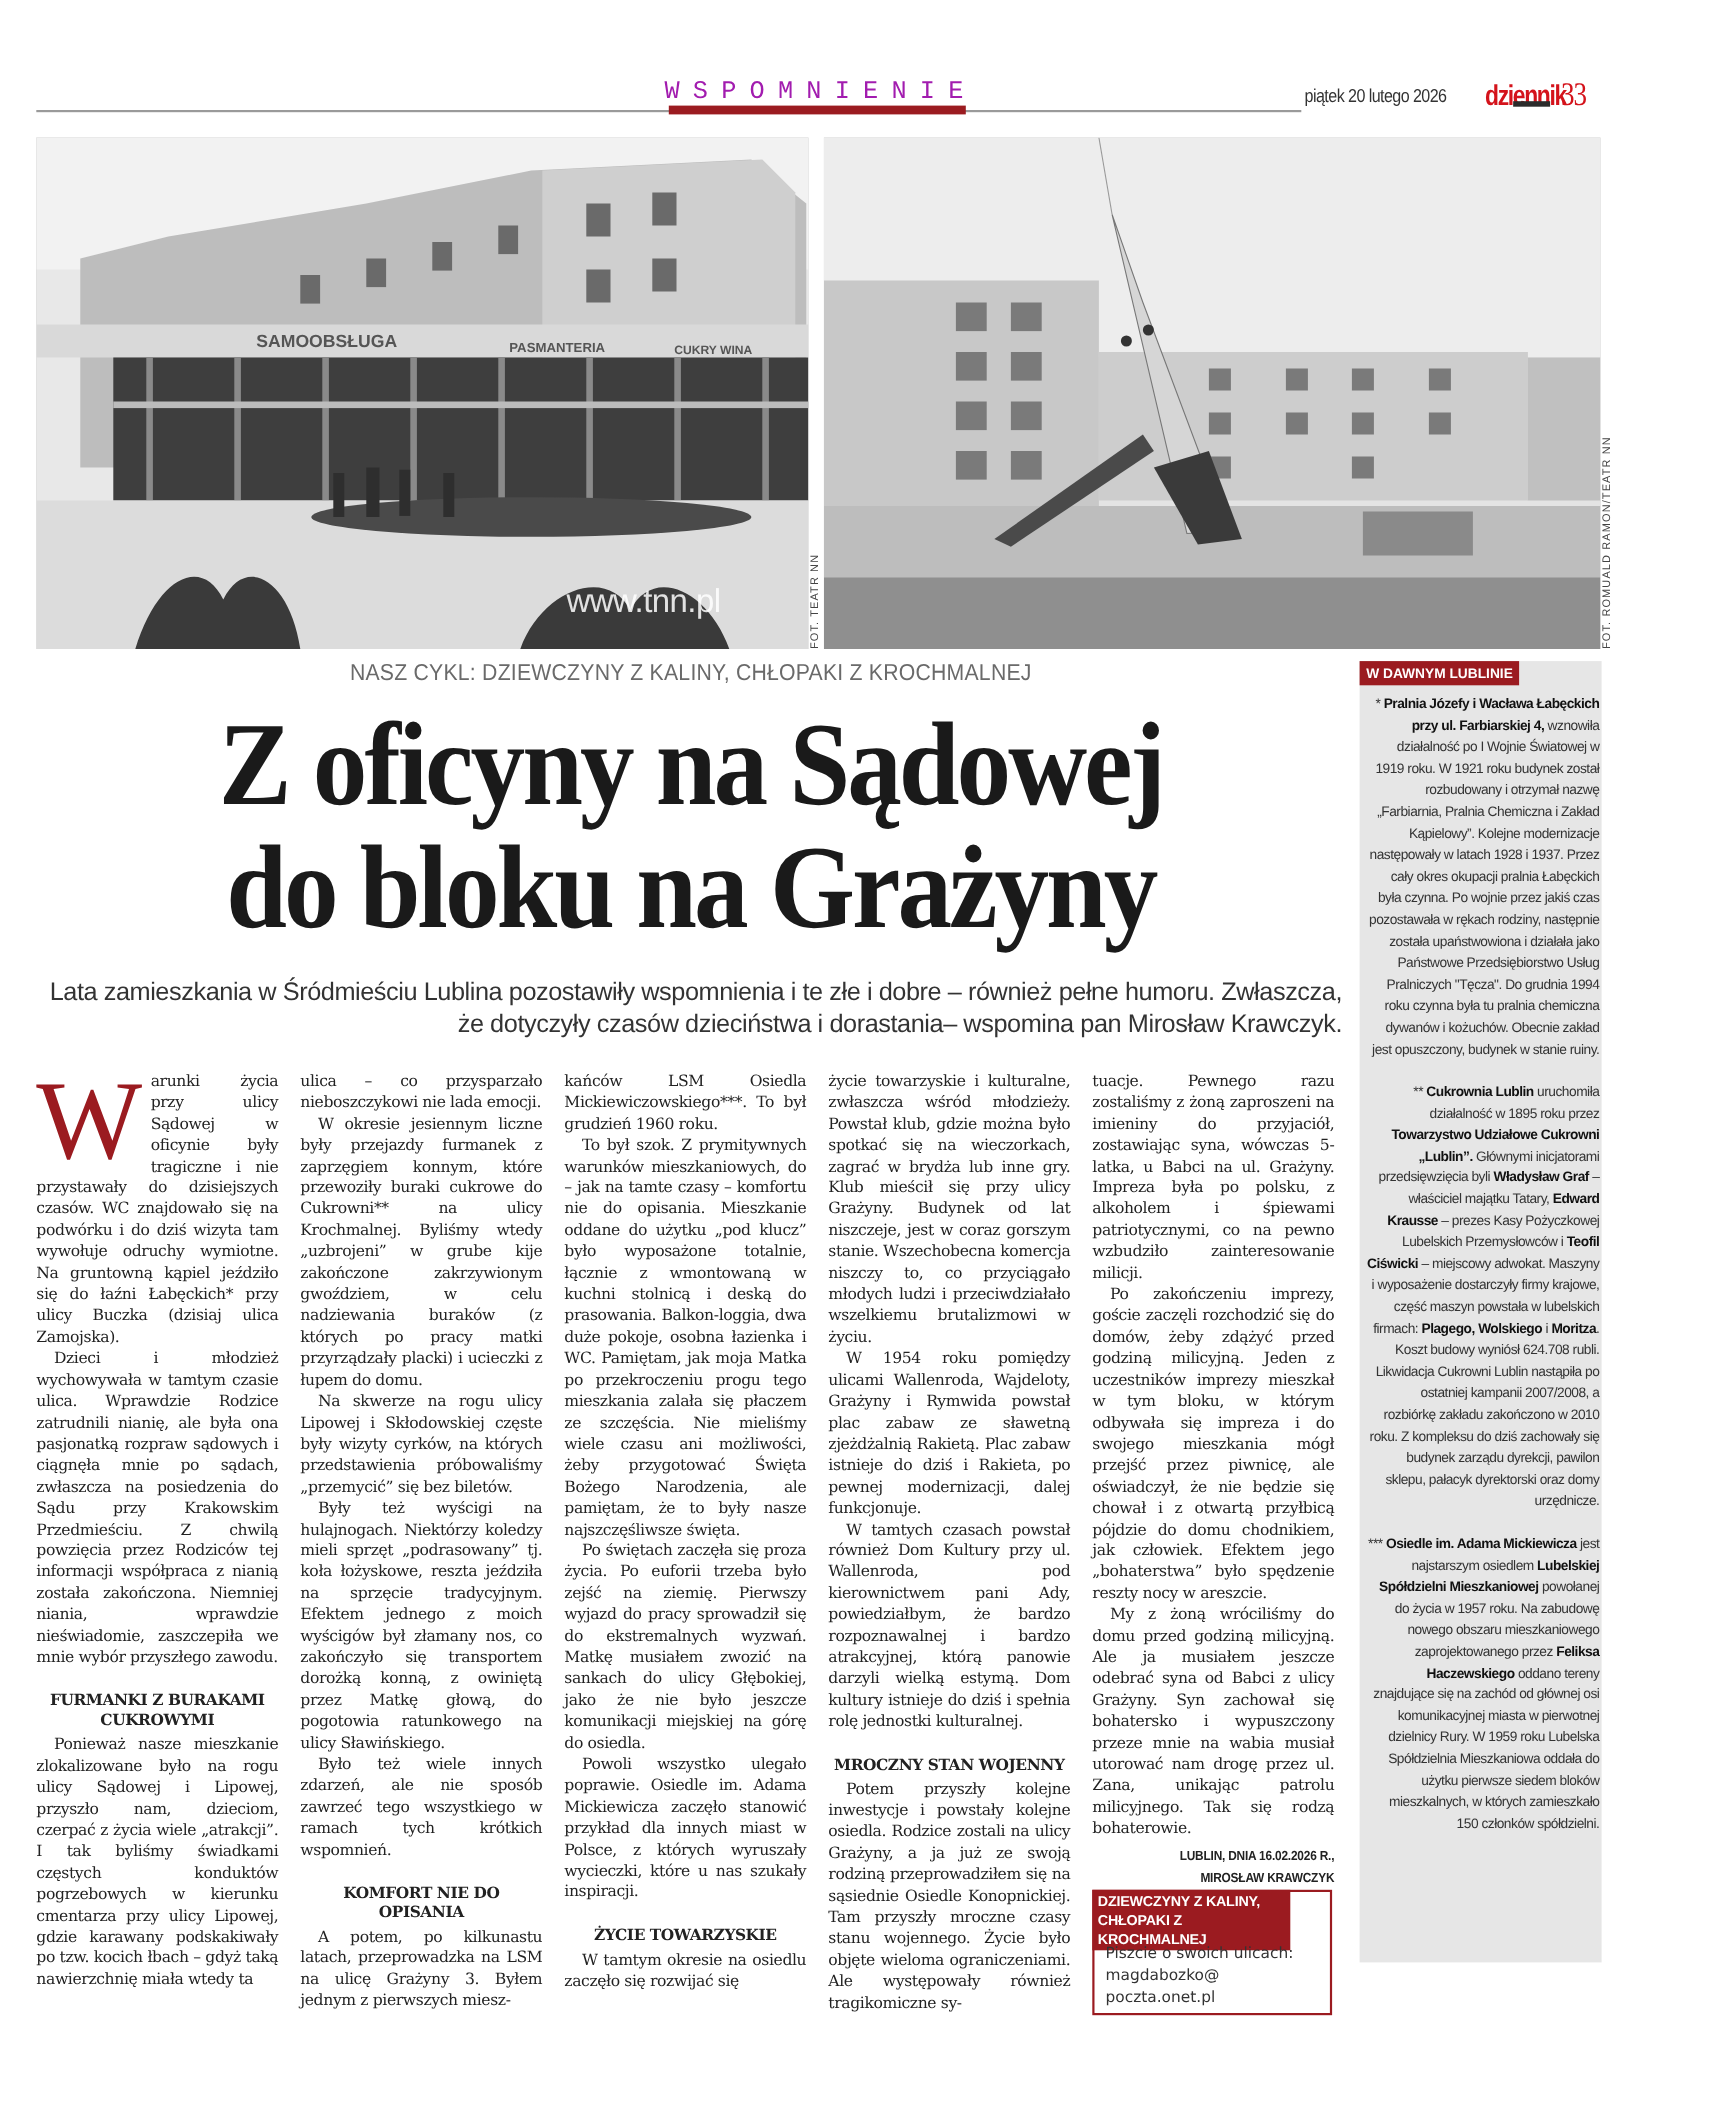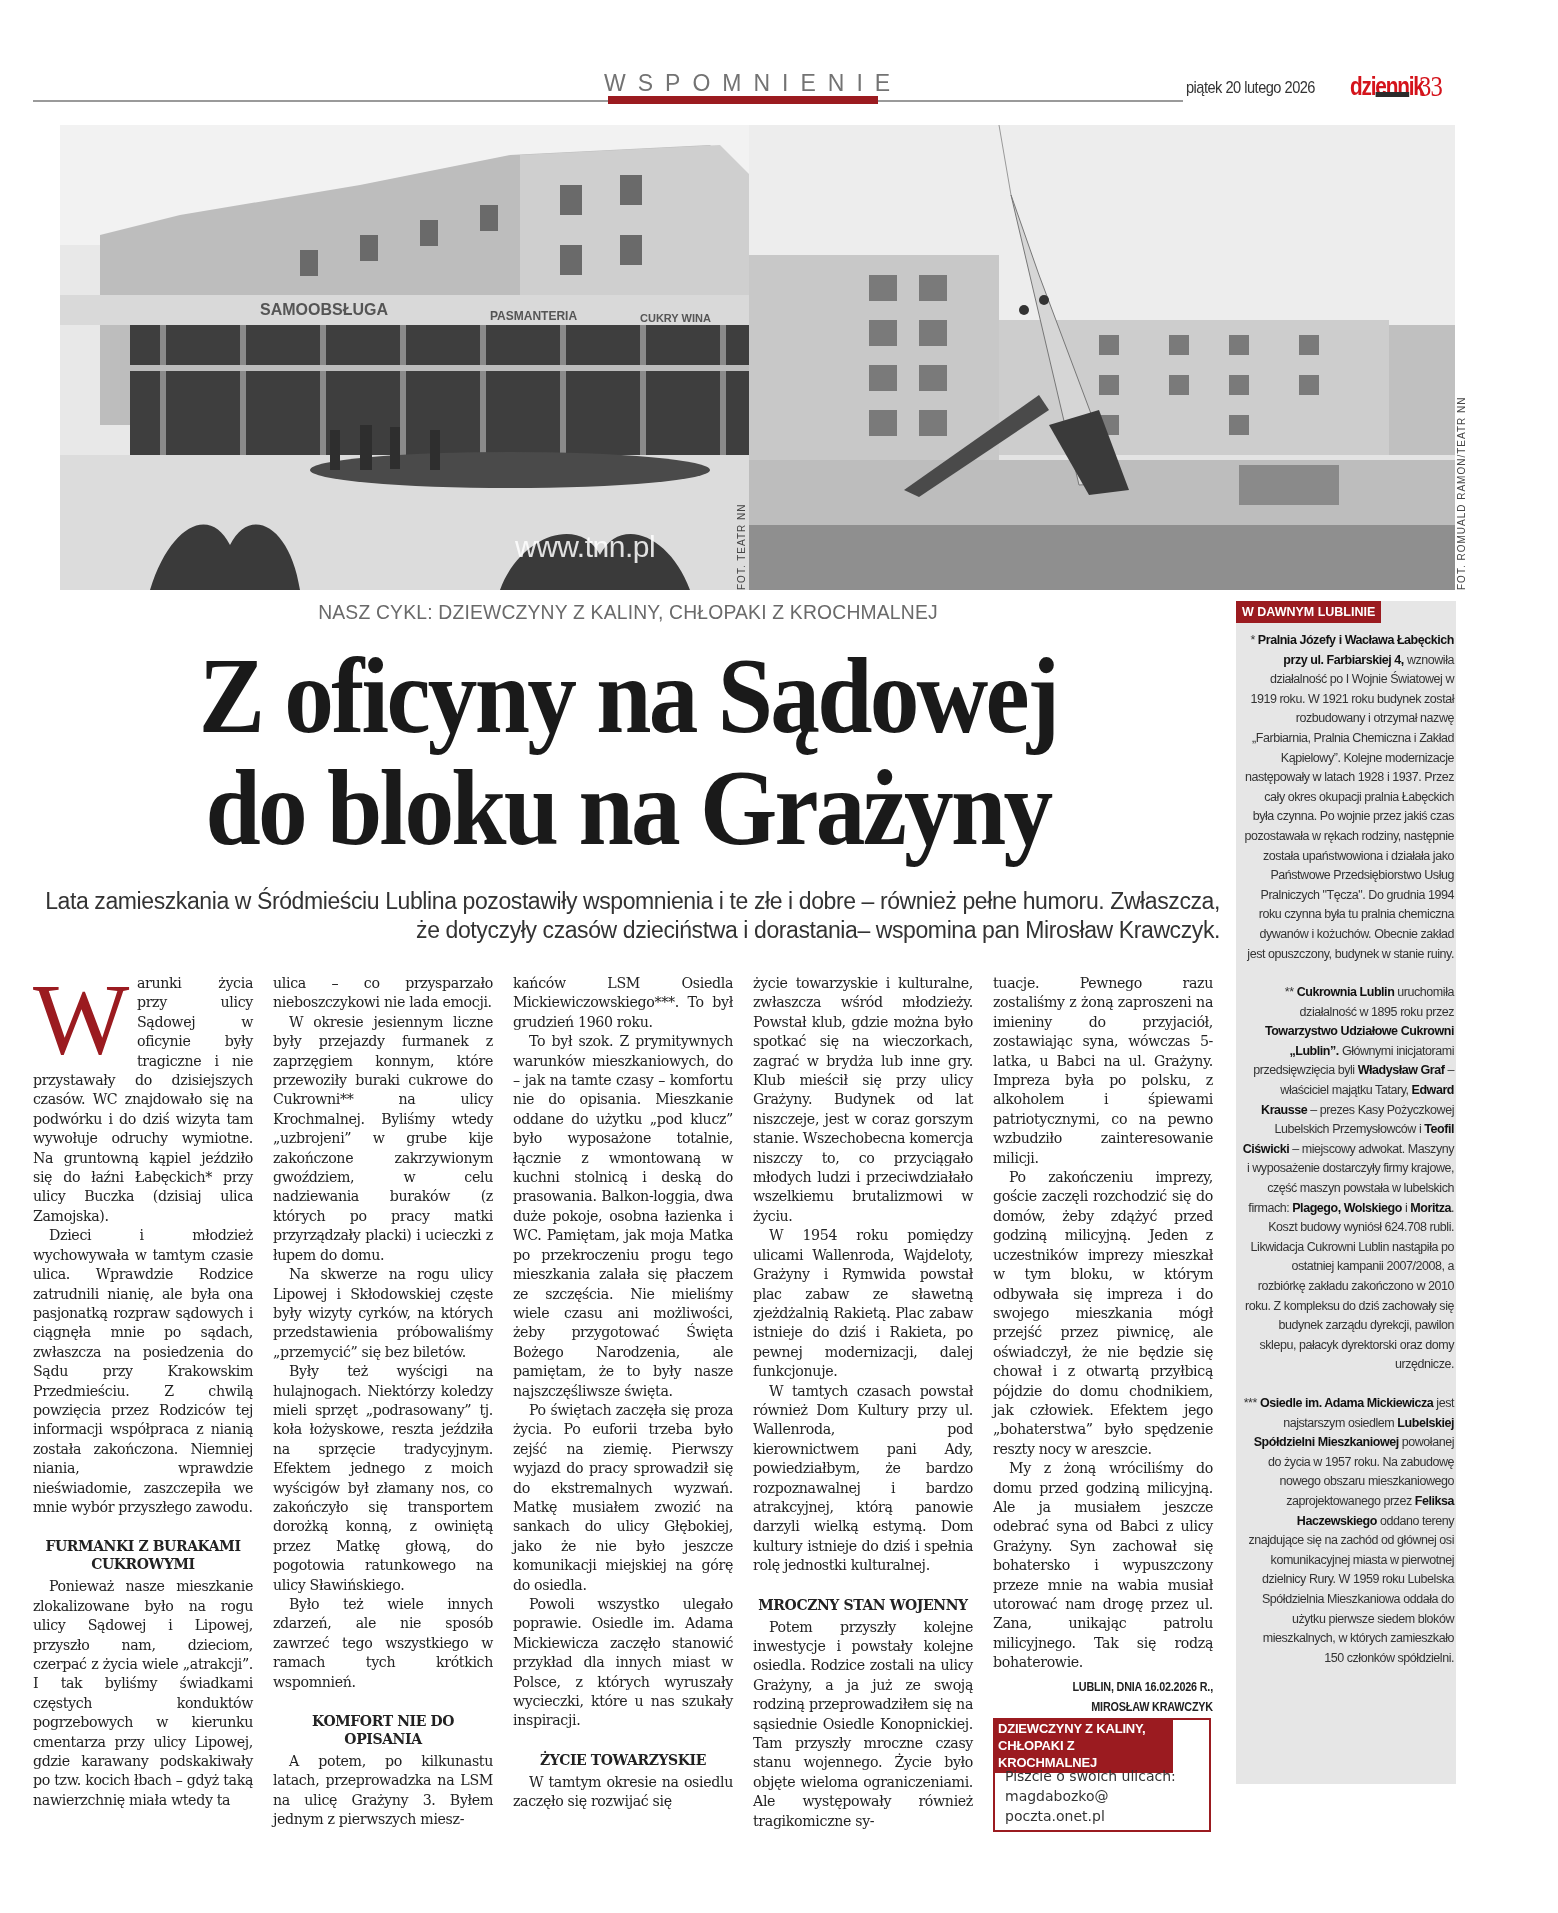--- a/index.html
+++ b/index.html
@@ -2,34 +2,34 @@
 <html><head>
 <meta charset="utf-8">
 <style>
   * { box-sizing: border-box; margin: 0; padding: 0; }
   html, body { width: 1558px; height: 1913px; background: #ffffff; overflow: hidden; }
   body { position: relative; font-family: "DejaVu Serif", serif; color: #1a1a1a; }
 
   
   .header-rule { position: absolute; left: 33px; top: 100px; width: 1150px; height: 2px; background: #9a9a9a; }
   .section-label { position: absolute; left: 604px; top: 70px; width: 270px; text-align: center;
-    font-family: Liberation Sans, sans-serif; font-weight: 300; font-size: 23px;
-    letter-spacing: 12px; color: #737373; }
+    font-family: Liberation Mono, monospace; font-weight: 300; font-size: 23px;
+    letter-spacing: 12px; color: #a21caf; }
   .section-bar { position: absolute; left: 608px; top: 96px; width: 270px; height: 8px; background: #9b1b20; }
   .issue-date { position: absolute; left: 1186px; top: 78px; font-family: "Liberation Sans", sans-serif;
     font-size: 17px; color: #333; letter-spacing: -0.6px; transform: scaleX(0.86); transform-origin: left; }
   .logo { position: absolute; left: 1350px; top: 71px; font-family: "Liberation Sans", sans-serif; font-weight: 700;
     font-size: 26px; color: #d4131b; letter-spacing: -1.5px; transform: scaleX(0.8); transform-origin: left; }
   .logo .strip { position: absolute; left: 32px; top: 21px; width: 42px; height: 5px; background: #2b2b2b; }
   .page-num { position: absolute; left: 1419px; top: 69px; font-family: "Liberation Serif", serif; font-size: 30px;
     color: #d4131b; letter-spacing: -1px; transform: scaleX(0.82); transform-origin: left; }
 
   
   .photo { position: absolute; overflow: hidden; background: #cfcfcf; }
-  .photo-left { left: 33px; top: 125px; width: 702px; height: 465px; margin-left: 27px; }
+  .photo-left { left: 33px; top: 125px; width: 702px; height: 465px; }
   .photo-right { left: 749px; top: 125px; width: 706px; height: 465px; }
   .photo svg { display: block; width: 100%; height: 100%; }
   .credit { position: absolute; font-family: "Liberation Sans", sans-serif; font-size: 10px; letter-spacing: 1px;
     color: #444; transform: rotate(-90deg); transform-origin: left top; white-space: nowrap; }
   .credit-left { left: 736px; top: 590px; }
   .credit-right { left: 1456px; top: 590px; }
   .watermark { position: absolute; left: 515px; top: 530px; font-family: "Liberation Sans", sans-serif;
     font-size: 30px; color: rgba(255,255,255,0.85); letter-spacing: -0.5px; }
 
   

